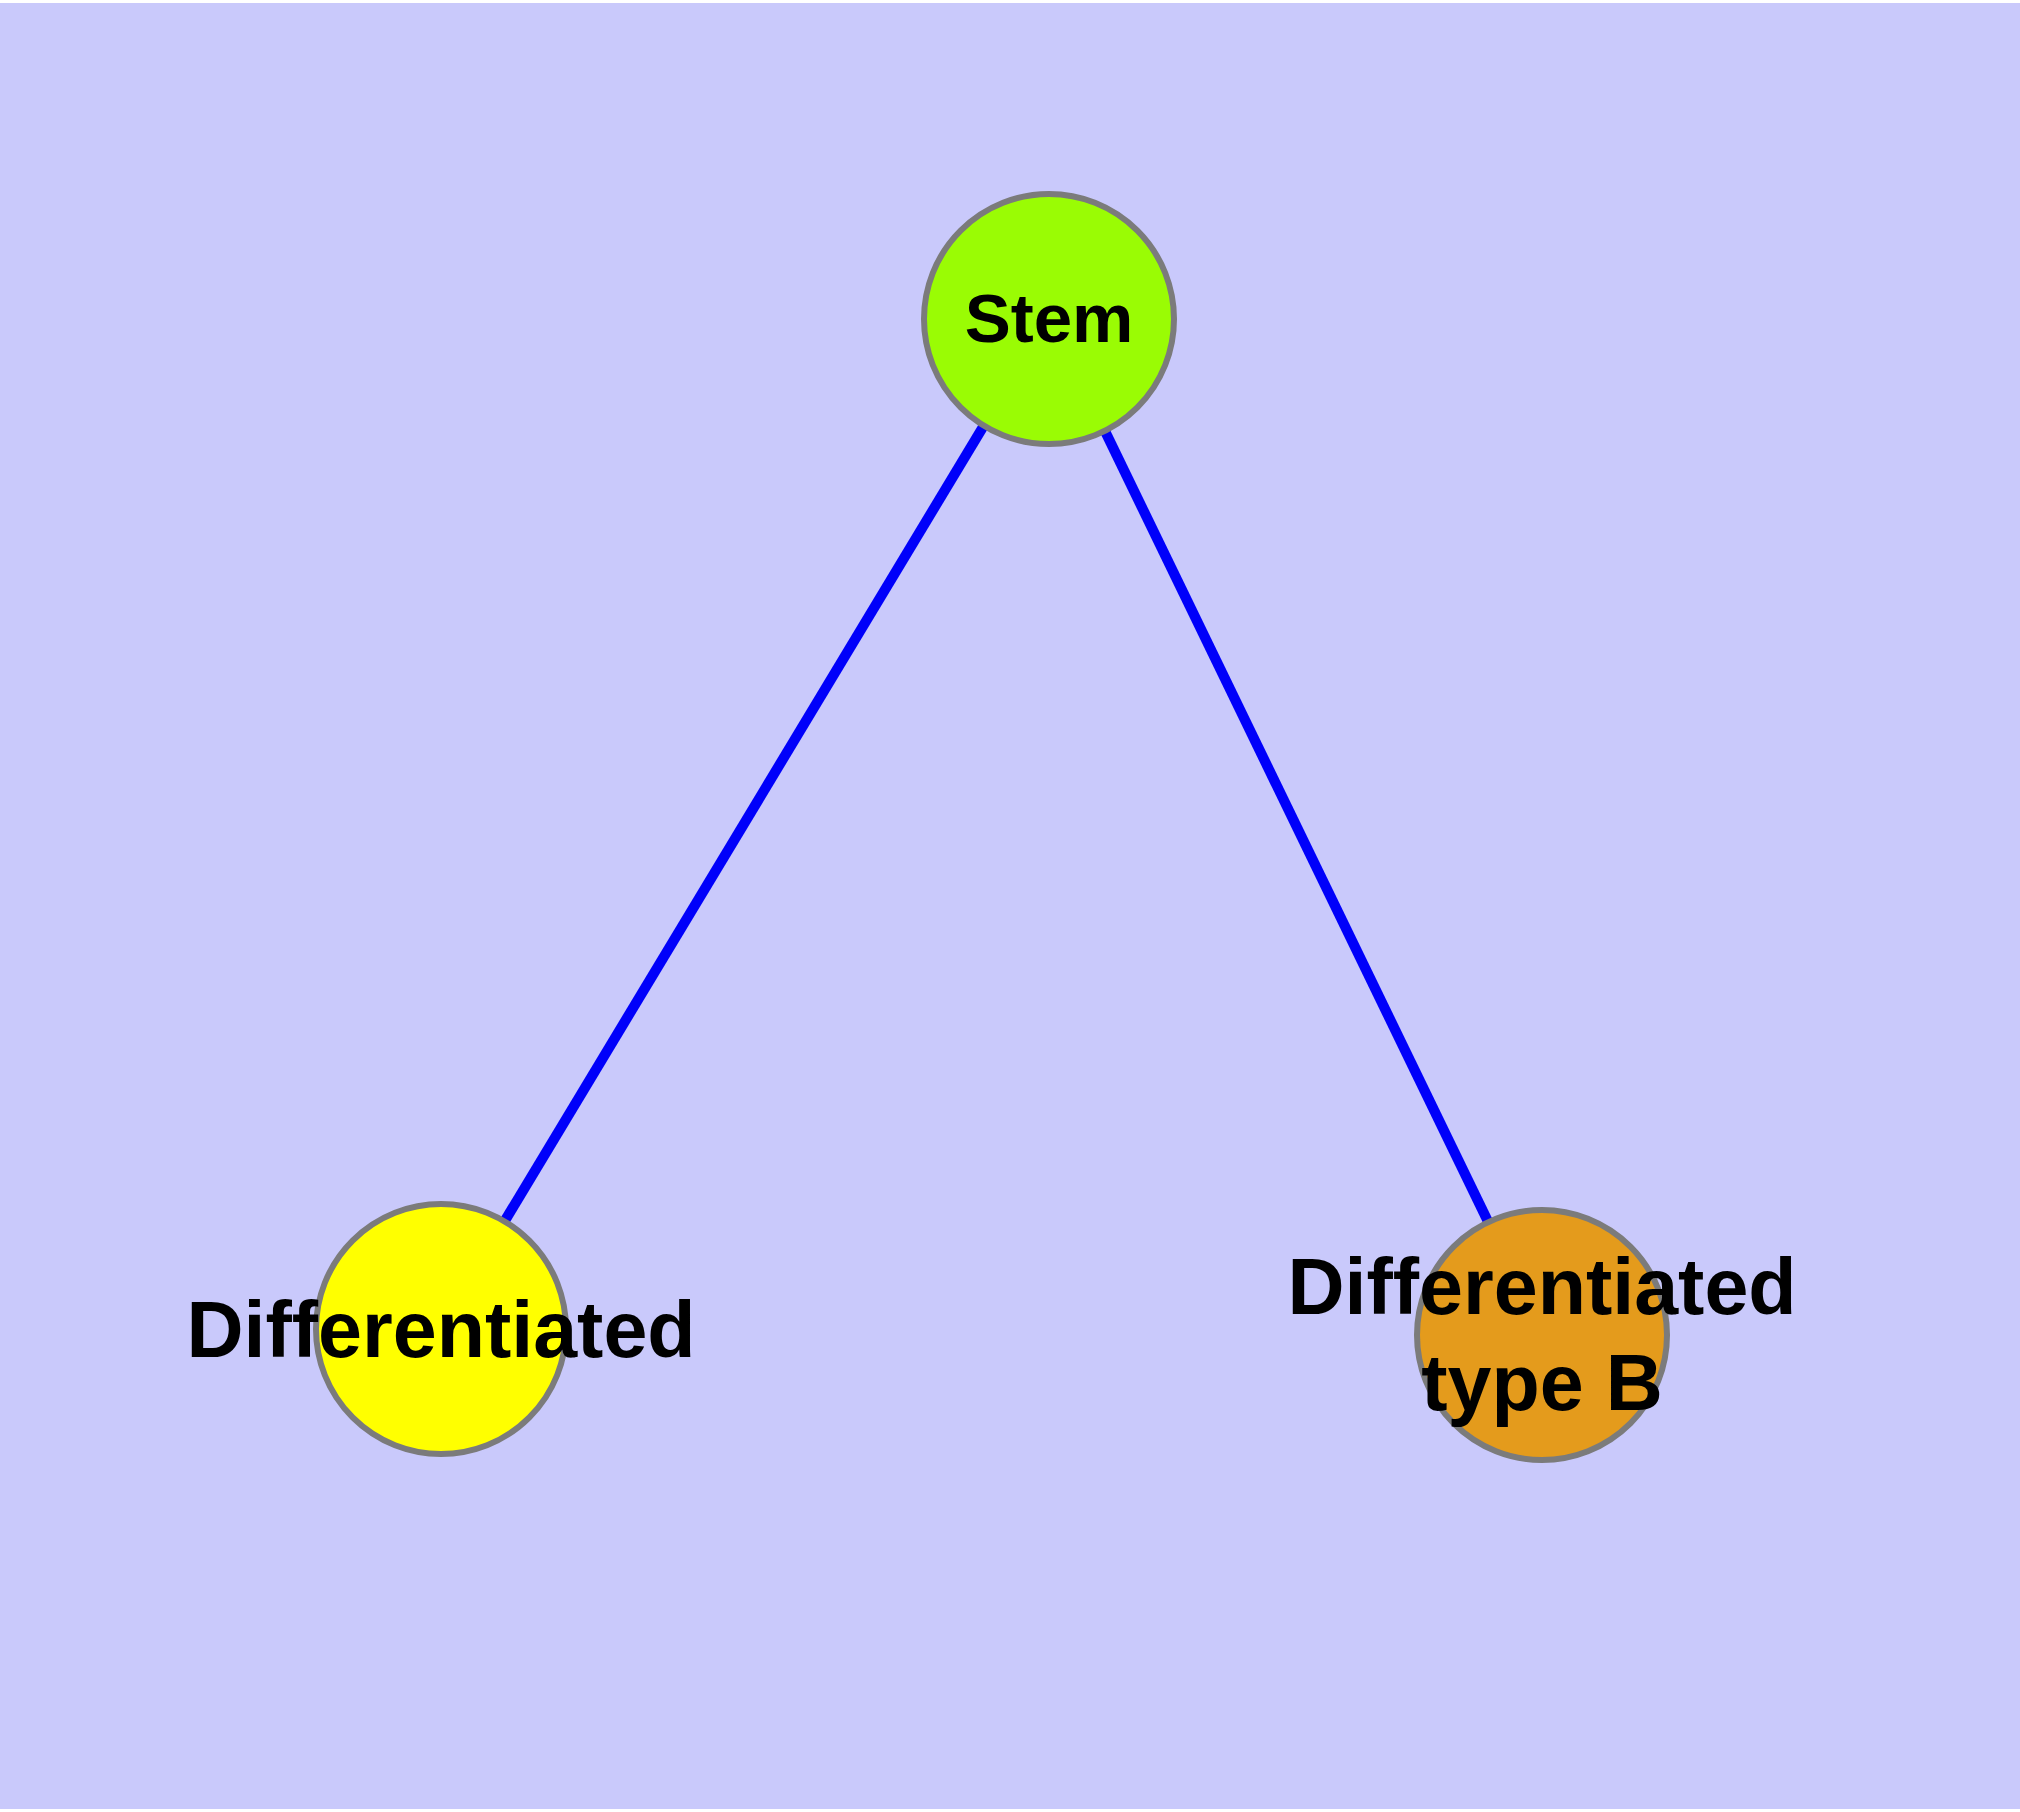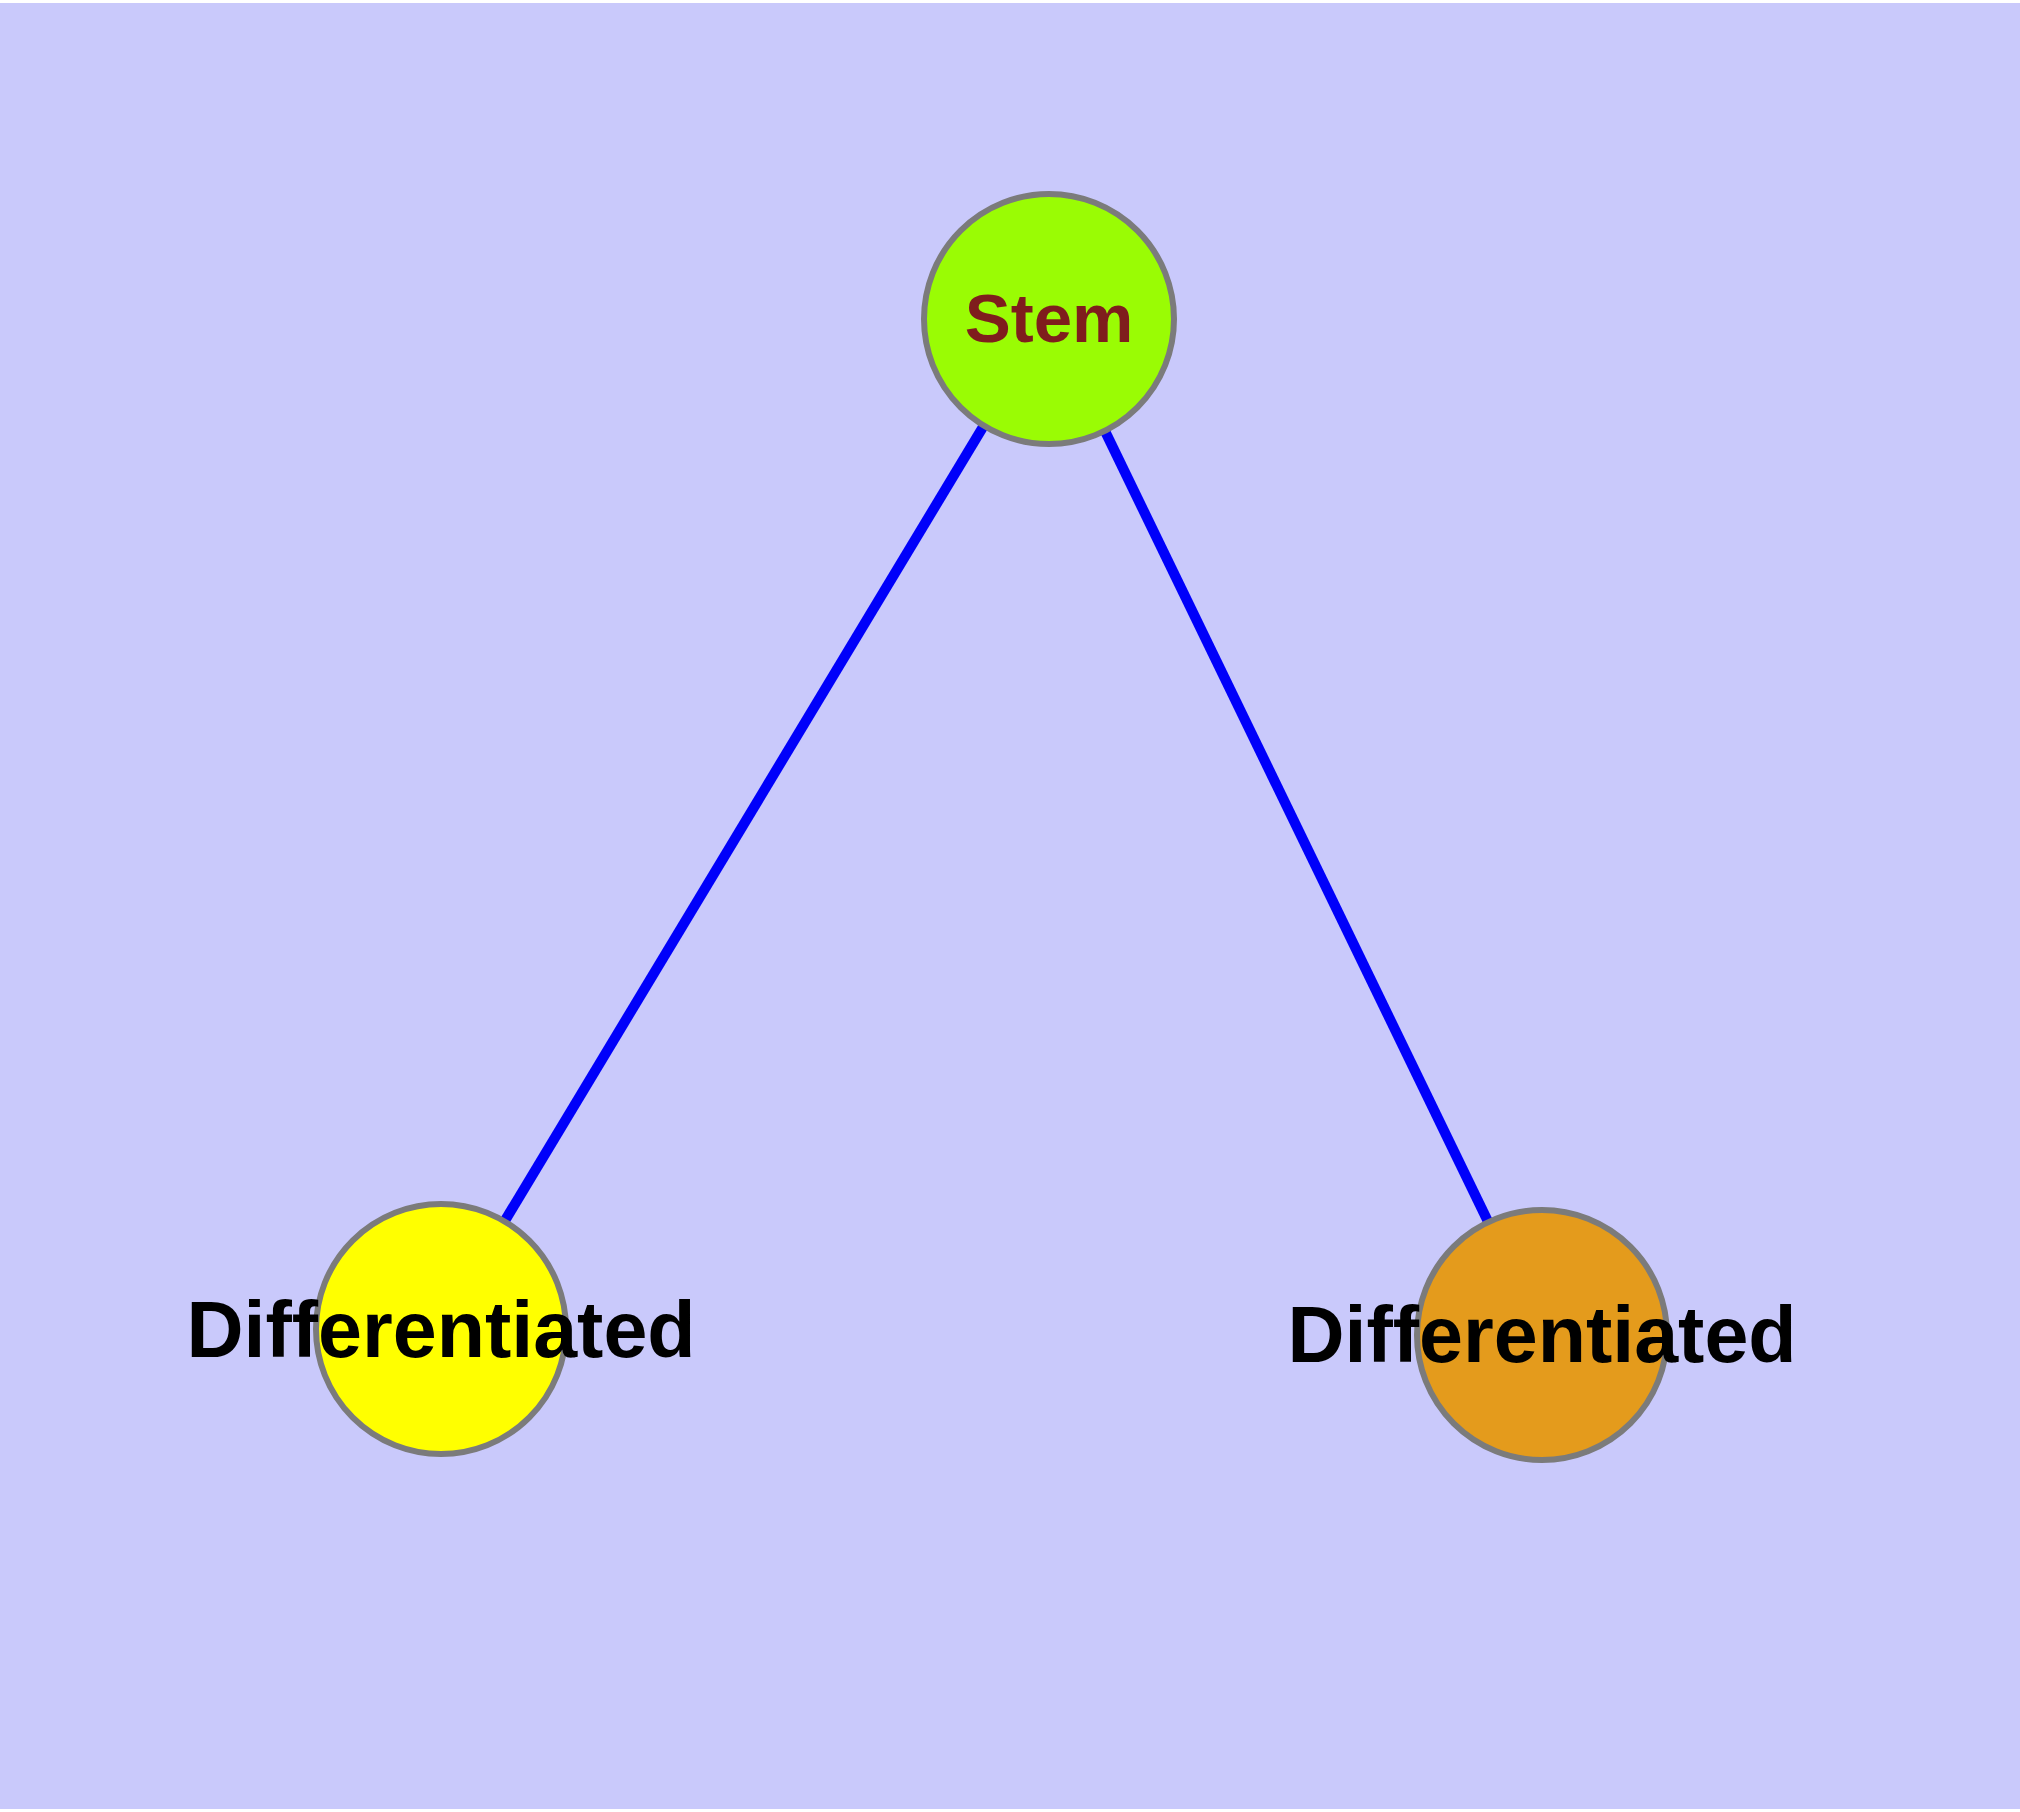--- a/index.html
+++ b/index.html
@@ -73,24 +73,25 @@
     <line x1="1238" y1="370" x2="520" y2="1562" stroke-width="12" stroke="#0000fa"></line>
     <line x1="1238" y1="370" x2="1819" y2="1569" stroke-width="12" stroke="#0000fa"></line>
   </svg>
 
   <div class="node node-stem" style="background-color: rgb(154, 252, 4); border-color: rgb(123, 123, 123);"></div>
 
   <div class="node node-type-a" style="background-color: rgb(255, 255, 0); border-color: rgb(123, 123, 123);"></div>
 
   <div class="node node-type-b" style="background-color: rgb(228, 155, 28); border-color: rgb(123, 123, 123);"></div>
 
-  <div class="node-label label-stem" style="color: #7f1d1d;">Stem</div>
+  <div class="node-label label-stem" style="color: #000000;">Stem</div>
 
   <div class="node-label label-type-a" style="color: rgb(0, 0, 0);">
     <span class="label-line">Differentiated</span>
   </div>
 
   <div class="node-label label-type-b" style="color: rgb(0, 0, 0);">
     <span class="label-line">Differentiated</span>
+    <span class="label-line">type B</span>
   </div>
 
 </div>
 
 
 </body></html>

